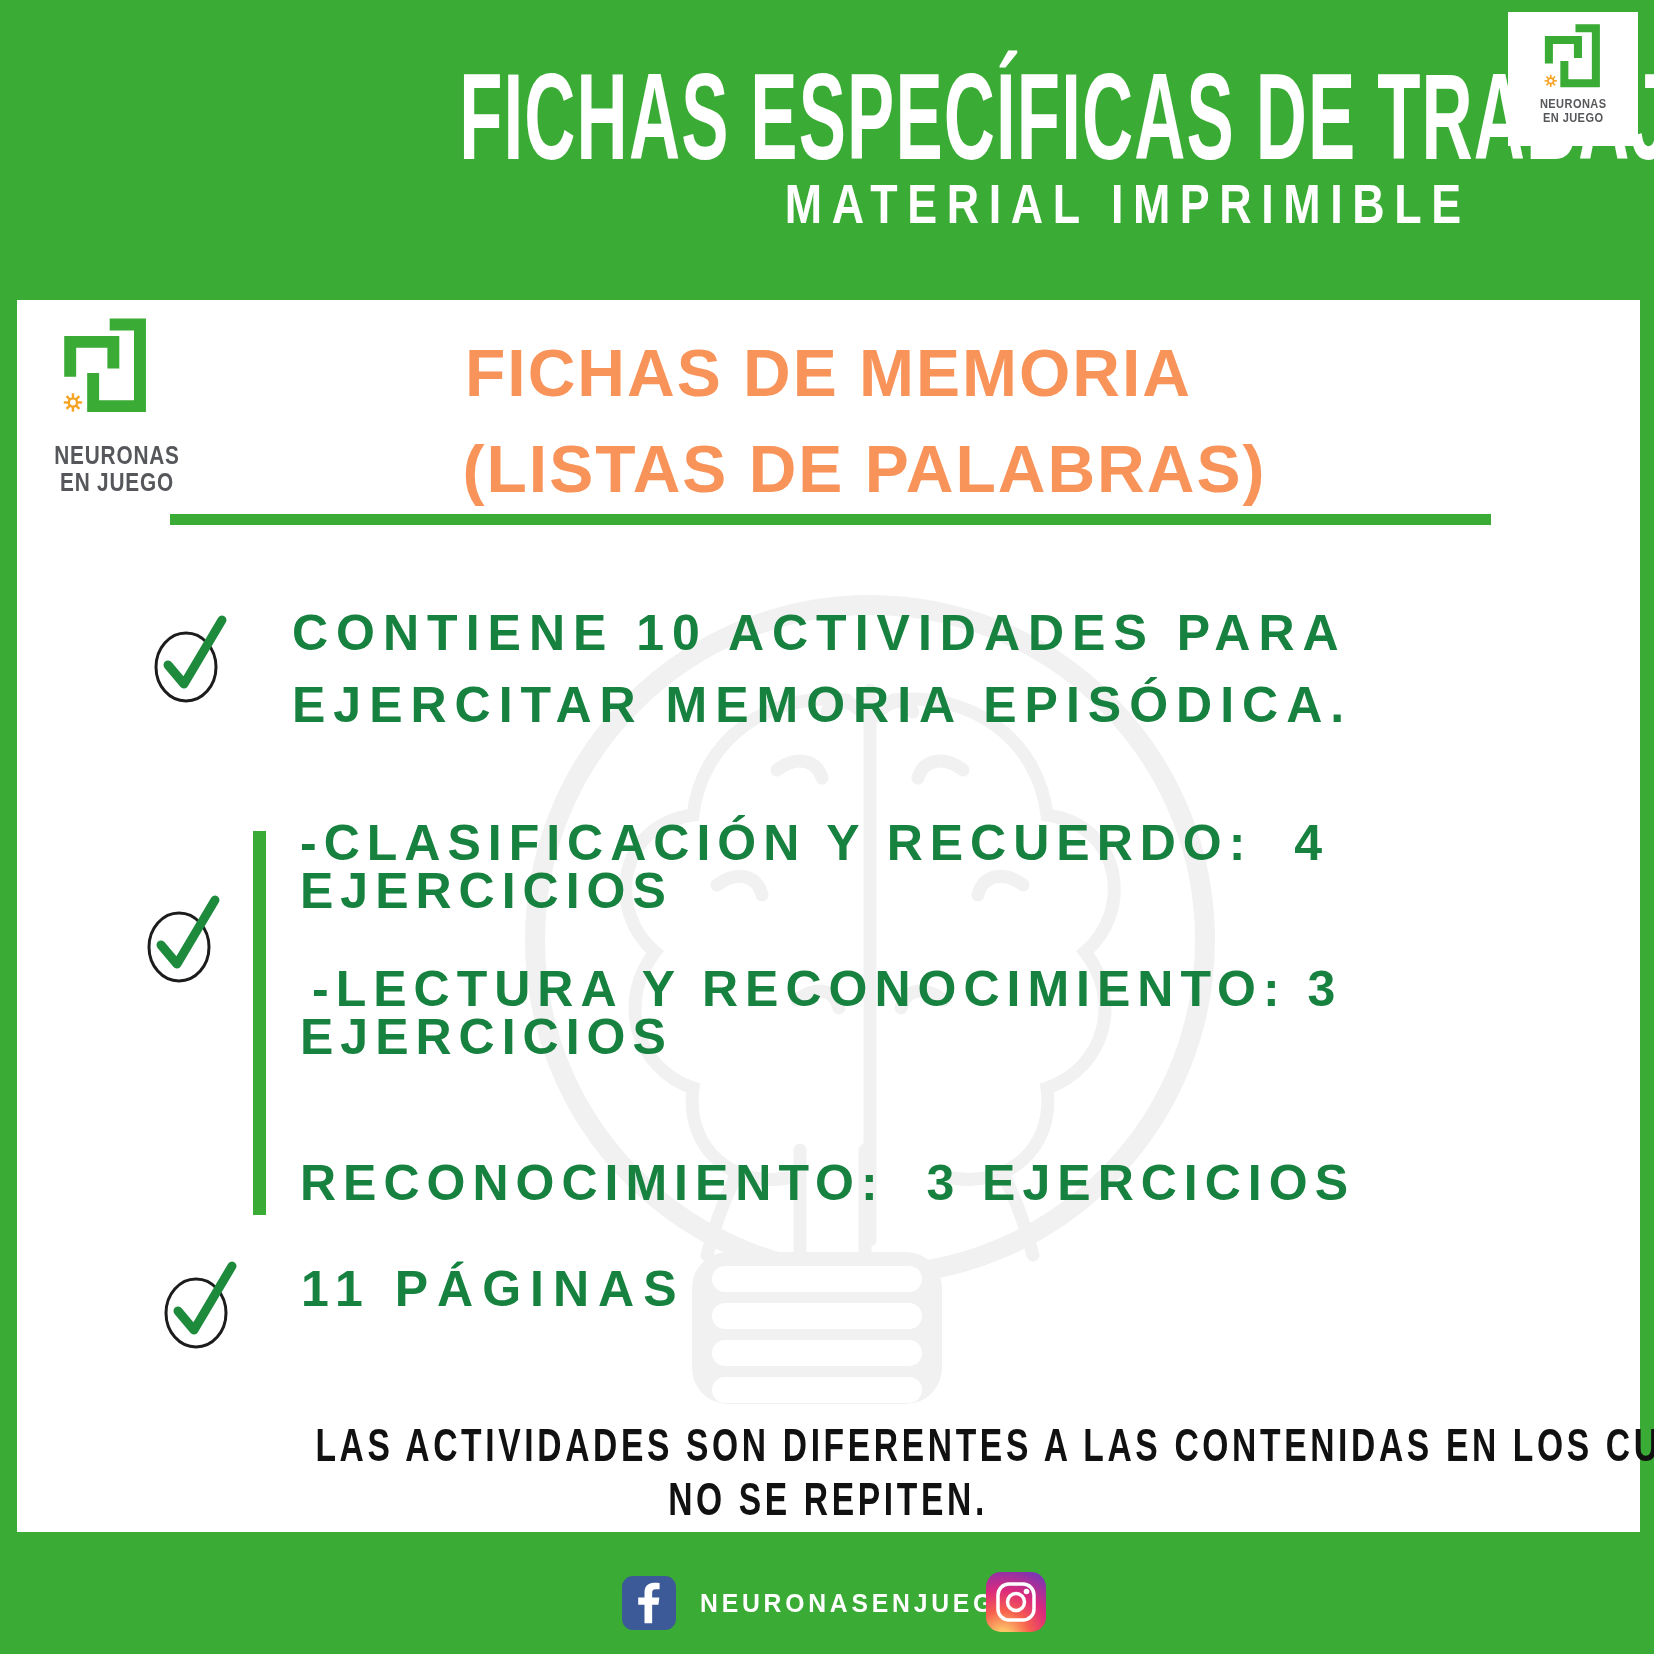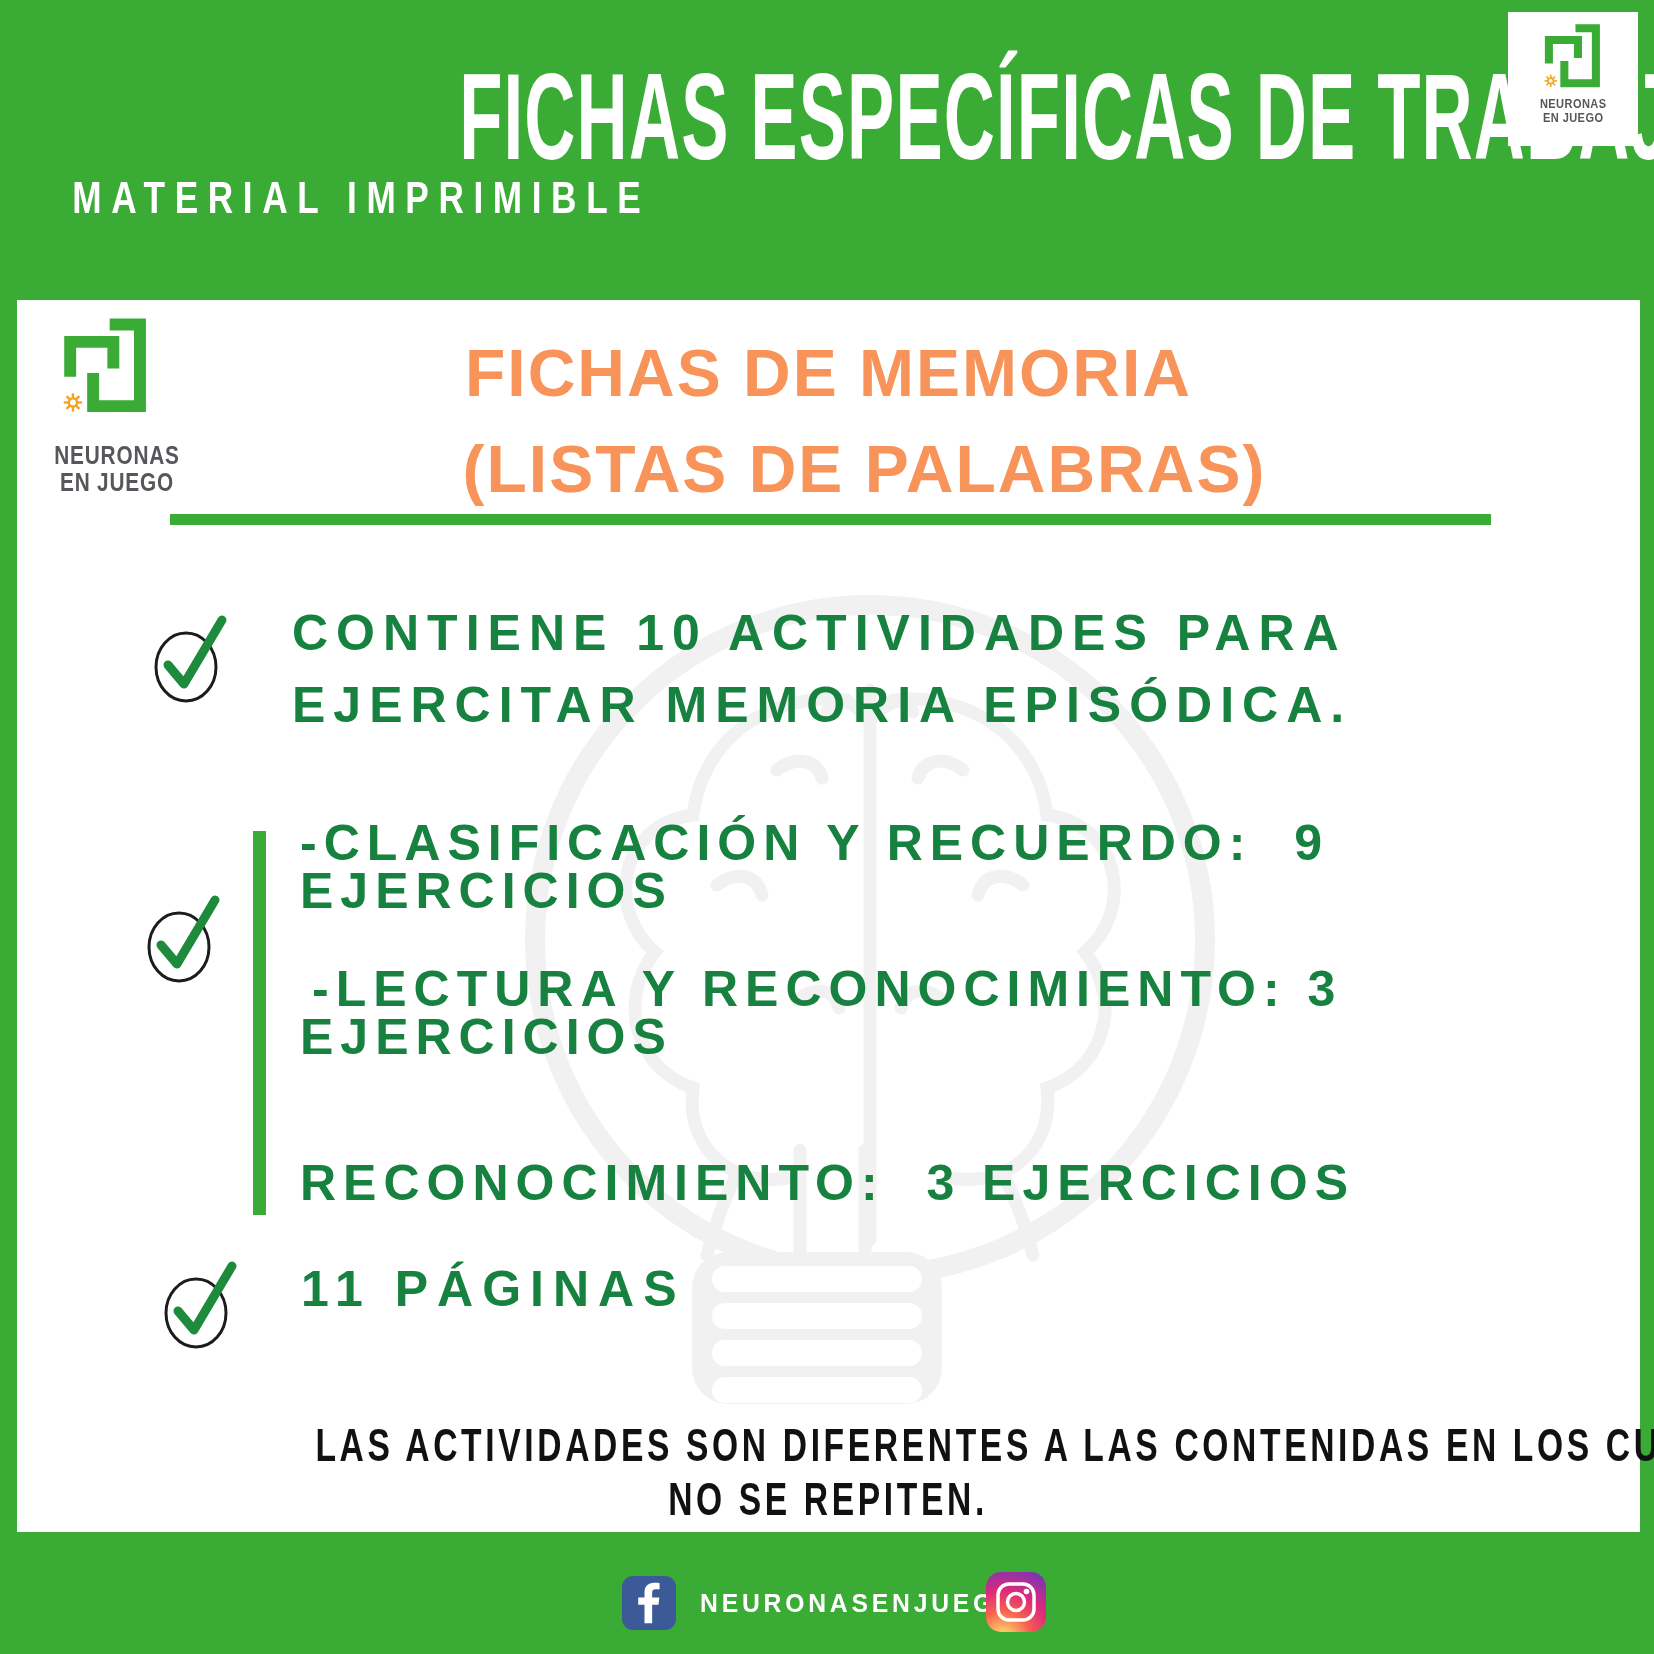--- a/index.html
+++ b/index.html
@@ -17,21 +17,21 @@
   html,body{margin:0;padding:0;}
   .canvas{
     position:relative;width:1654px;height:1654px;overflow:hidden;
     background:var(--background-green);
     font-family:"Liberation Sans",sans-serif;
   }
   .abs{position:absolute;}
   
   .header-title{left:0;top:56px;width:1556px;text-align:center;color:#fff;font-weight:bold;font-size:122px;line-height:1;}
   .header-title span{display:inline-block;transform:scaleX(0.58);letter-spacing:2px;white-space:pre;}
-  .header-subtitle{left:0;top:176px;width:1556px;text-align:left;color:#fff;font-weight:bold;font-size:44px;line-height:1;}
+  .header-subtitle{left:0;top:176px;width:1556px;text-align:right;color:#fff;font-weight:bold;font-size:56px;line-height:1;}
   .header-subtitle span{display:inline-block;transform:scaleX(0.80);letter-spacing:12px;white-space:pre;}
   
   .brandbox{left:1508px;top:12px;width:130px;height:134px;background:#fff;display:flex;flex-direction:column;align-items:center;}
   .brandbox svg.glyph{margin-top:12px;}
   .brand-text{margin-top:5px;text-align:center;color:var(--logo-gray);font-weight:bold;font-size:13px;line-height:14px;transform:scaleX(0.85);letter-spacing:0.5px;white-space:pre;}
   
   .card{left:17px;top:300px;width:1623px;height:1232px;background:#fff;}
   .watermark{left:0;top:0;width:1623px;height:1232px;}
   .card-logo-glyph{left:43px;top:18px;}
   .card-logo-text{left:0px;top:142px;width:200px;text-align:center;color:var(--logo-gray);font-weight:bold;font-size:26px;line-height:27px;transform:scaleX(0.80);letter-spacing:1px;white-space:pre;}
@@ -133,21 +133,21 @@
       <path d="M18 53 L34 72 L72 8" fill="none" stroke="var(--check-green)" stroke-width="9" stroke-linecap="round" stroke-linejoin="round"></path>
     </svg>
     <div class="abs g-line" style="left:275px;top:308px;">CONTIENE 10 ACTIVIDADES PARA</div>
     <div class="abs g-line" style="left:275px;top:380px;">EJERCITAR MEMORIA EPISÓDICA.</div>
 
     <div class="abs vbar"></div>
     <svg class="abs" style="left:126px;top:592px;" width="80" height="95" viewBox="0 0 80 95">
       <ellipse cx="36" cy="55" rx="30" ry="34" fill="none" stroke="#1c1c1c" stroke-width="3"></ellipse>
       <path d="M18 53 L34 72 L72 8" fill="none" stroke="var(--check-green)" stroke-width="9" stroke-linecap="round" stroke-linejoin="round"></path>
     </svg>
-    <div class="abs g-line sub" style="left:283px;top:518px;">-CLASIFICACIÓN Y RECUERDO:  9</div>
+    <div class="abs g-line sub" style="left:283px;top:518px;">-CLASIFICACIÓN Y RECUERDO:  4</div>
     <div class="abs g-line sub" style="left:283px;top:566px;">EJERCICIOS</div>
     <div class="abs g-line sub" style="left:295px;top:664px;">-LECTURA Y RECONOCIMIENTO: 3</div>
     <div class="abs g-line sub" style="left:283px;top:712px;">EJERCICIOS</div>
     <div class="abs g-line sub" style="left:283px;top:858px;">RECONOCIMIENTO:  3 EJERCICIOS</div>
 
     <svg class="abs" style="left:143px;top:958px;" width="80" height="95" viewBox="0 0 80 95">
       <ellipse cx="36" cy="55" rx="30" ry="34" fill="none" stroke="#1c1c1c" stroke-width="3"></ellipse>
       <path d="M18 53 L34 72 L72 8" fill="none" stroke="var(--check-green)" stroke-width="9" stroke-linecap="round" stroke-linejoin="round"></path>
     </svg>
     <div class="abs g-line" style="left:284px;top:964px;letter-spacing:9px;">11 PÁGINAS</div>

